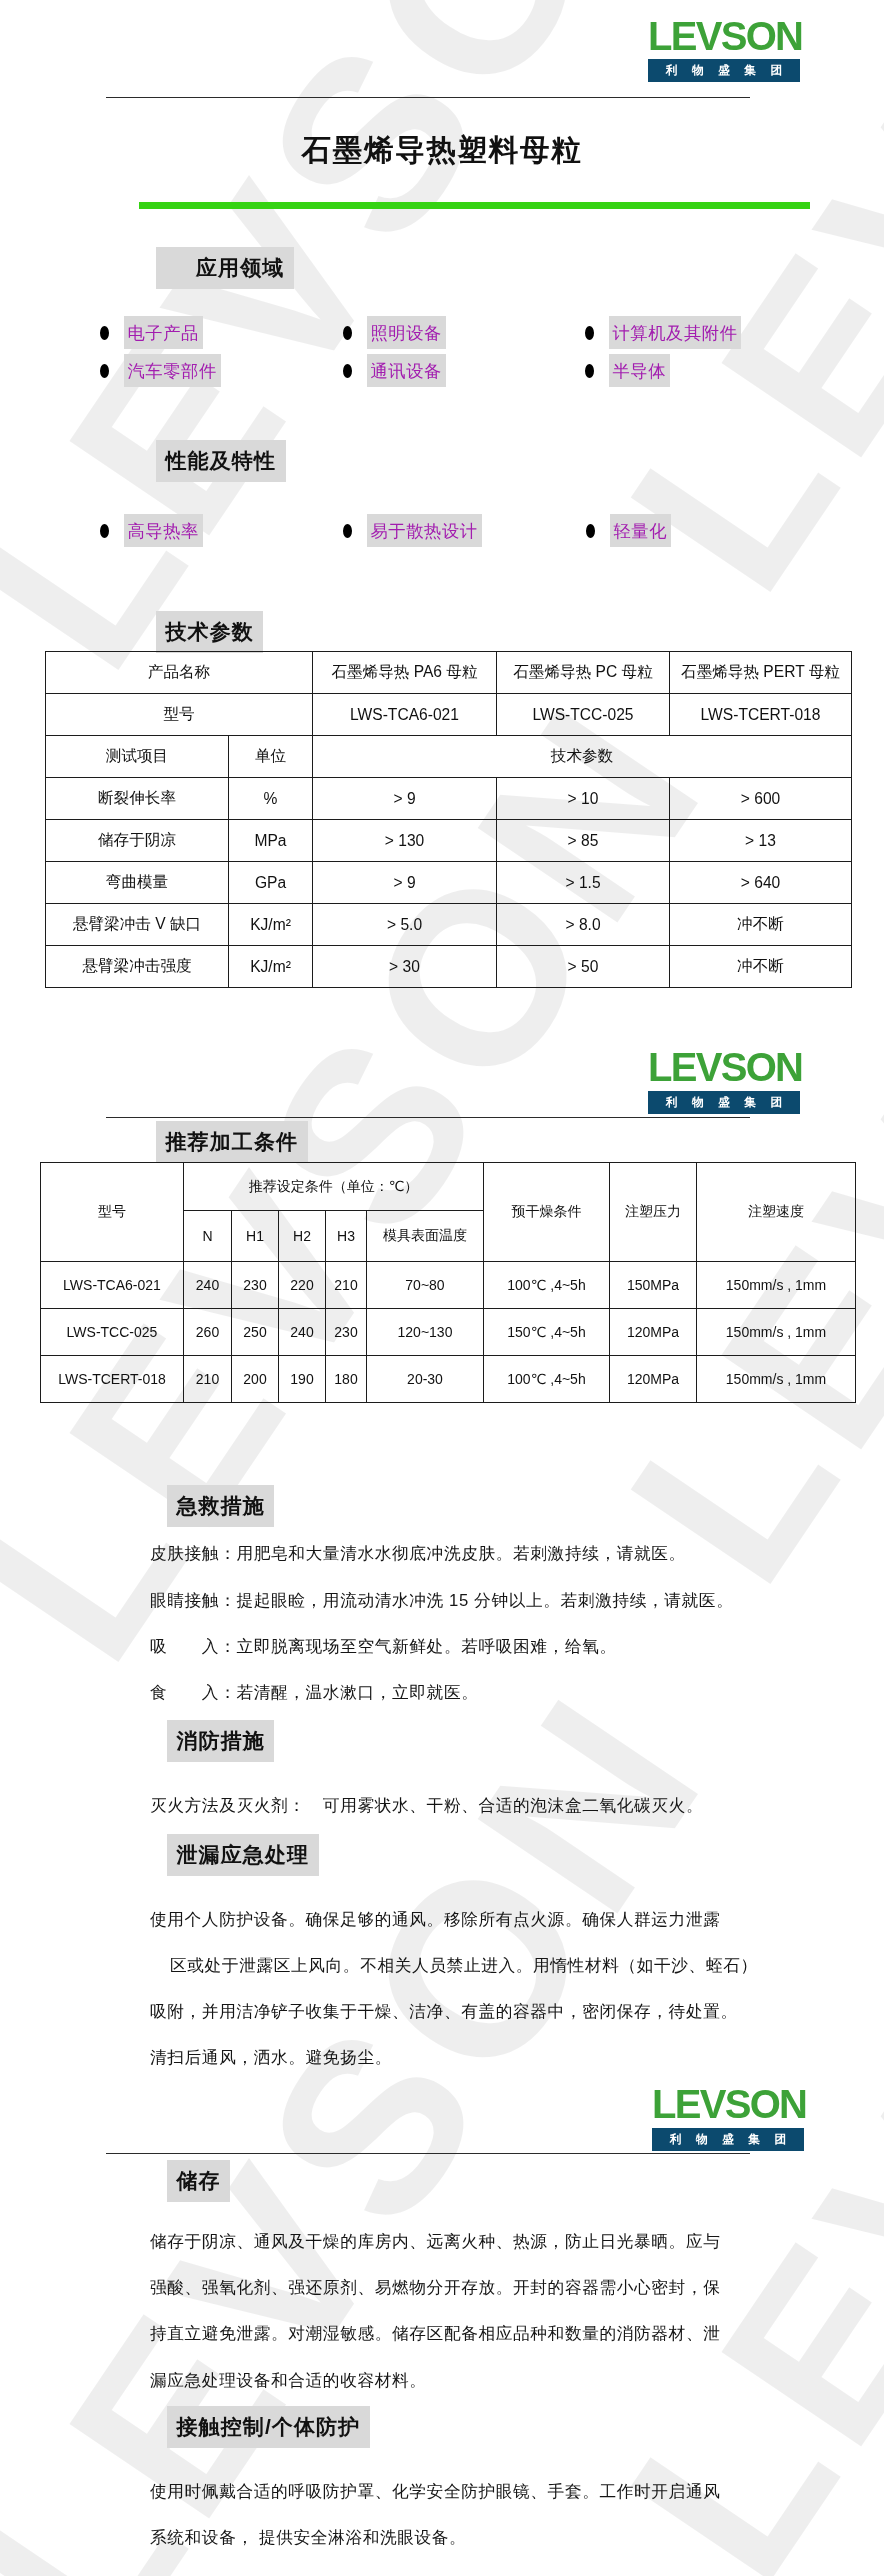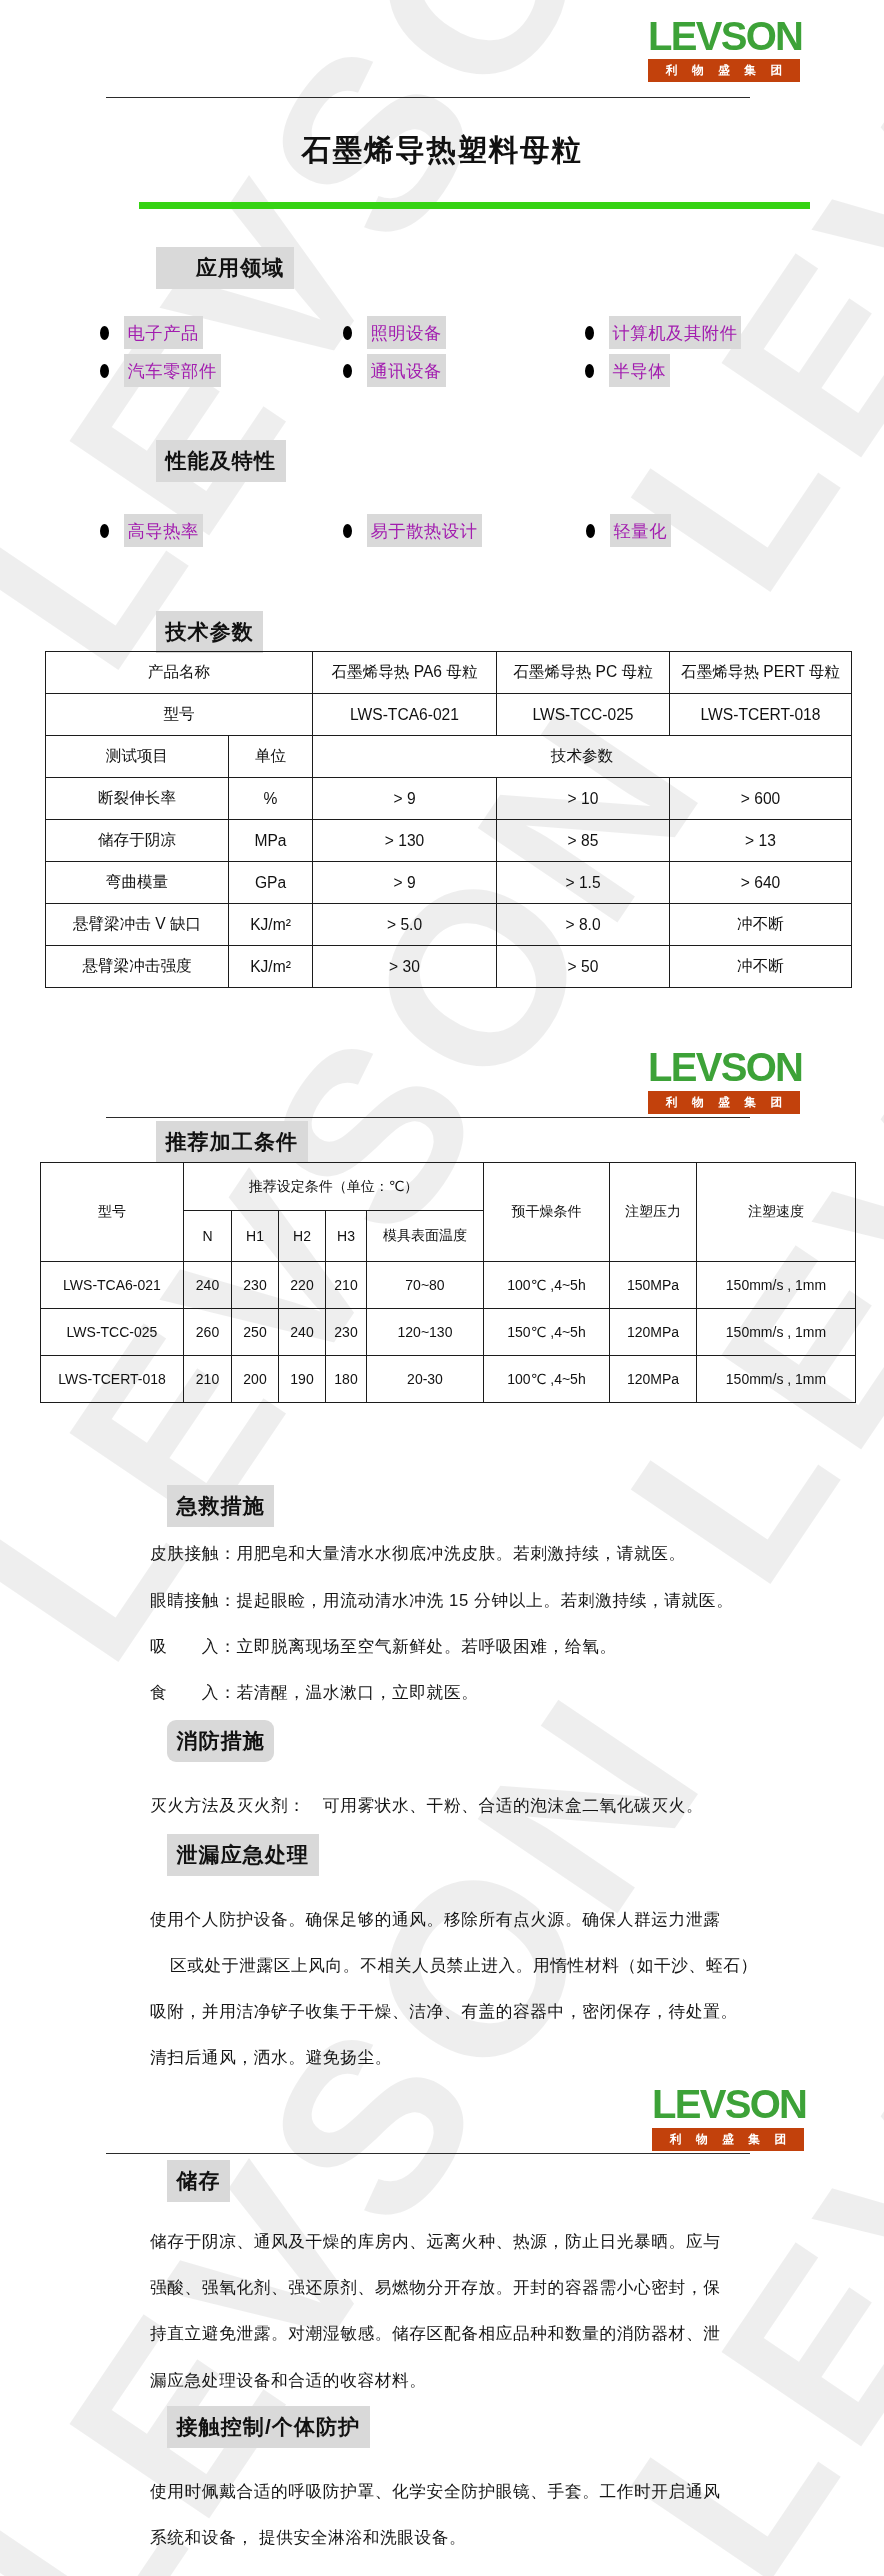--- a/index.html
+++ b/index.html
@@ -8,21 +8,21 @@
 
   
   .wm{position:absolute;z-index:0;font-size:245px;font-weight:800;letter-spacing:12.3px;
       color:rgba(0,0,0,0.065);white-space:nowrap;transform:rotate(-56deg);transform-origin:0 0;
       font-family:"Liberation Sans",sans-serif;user-select:none;}
 
   
   .logo{position:absolute;z-index:1;width:152px;text-align:center;}
   .logo-word{color:#3da238;font-weight:800;font-size:40px;line-height:1.0;letter-spacing:-1.7px;
              font-family:"Liberation Sans",sans-serif;}
-  .logo-bar{margin-top:3.9px;background:#c2410c;color:#ffffff;font-size:11.7px;font-weight:bold;
+  .logo-bar{margin-top:3.9px;background:#0c4a6e;color:#ffffff;font-size:11.7px;font-weight:bold;
             padding:3.9px 0;letter-spacing:14.5px;text-indent:14.5px;white-space:nowrap;}
 
   .hr{position:absolute;z-index:1;height:1.1px;background:#2b2b2b;}
 
   .doc-title{position:absolute;z-index:1;left:0;top:131px;width:100%;margin:0;text-align:center;
              font-size:29.5px;font-weight:800;color:#111;letter-spacing:1.7px;}
   .green-bar{position:absolute;z-index:1;left:139px;top:202px;width:671px;height:7.2px;background:#35d313;}
 
   .sec-head{position:absolute;z-index:1;background:#d9d9d9;color:#111;font-weight:800;
             font-size:21px;padding:7.2px 9.5px;letter-spacing:1.1px;white-space:nowrap;}
@@ -240,21 +240,21 @@
     </tr>
   </tbody>
     </table>
 
   <div class="sec-head" style="left:167px;top:1485px;">急救措施</div>
   <div class="para" style="top:1542px;">皮肤接触：用肥皂和大量清水水彻底冲洗皮肤。若刺激持续，请就医。</div>
   <div class="para" style="top:1589px;">眼睛接触：提起眼睑，用流动清水冲洗 15 分钟以上。若刺激持续，请就医。</div>
   <div class="para" style="top:1635px;">吸　　入：立即脱离现场至空气新鲜处。若呼吸困难，给氧。</div>
   <div class="para" style="top:1681px;">食　　入：若清醒，温水漱口，立即就医。</div>
 
-  <div class="sec-head" style="left:167px;top:1720px;border-radius:9px;">消防措施</div>
+  <div class="sec-head" style="left:167px;top:1720px;">消防措施</div>
   <div class="para" style="top:1794px;">灭火方法及灭火剂：　可用雾状水、干粉、合适的泡沫盒二氧化碳灭火。</div>
 
   <div class="sec-head" style="left:167px;top:1834px;">泄漏应急处理</div>
   <div class="para" style="top:1908px;">使用个人防护设备。确保足够的通风。移除所有点火源。确保人群运力泄露</div>
   <div class="para" style="top:1954px;margin-left:20px;">区或处于泄露区上风向。不相关人员禁止进入。用惰性材料（如干沙、蛭石）</div>
   <div class="para" style="top:2000px;">吸附，并用洁净铲子收集于干燥、洁净、有盖的容器中，密闭保存，待处置。</div>
   <div class="para" style="top:2046px;">清扫后通风，洒水。避免扬尘。</div>
 
   <div class="logo" style="left:652px;top:2084px;">
     <div class="logo-word">LEVSON</div>

